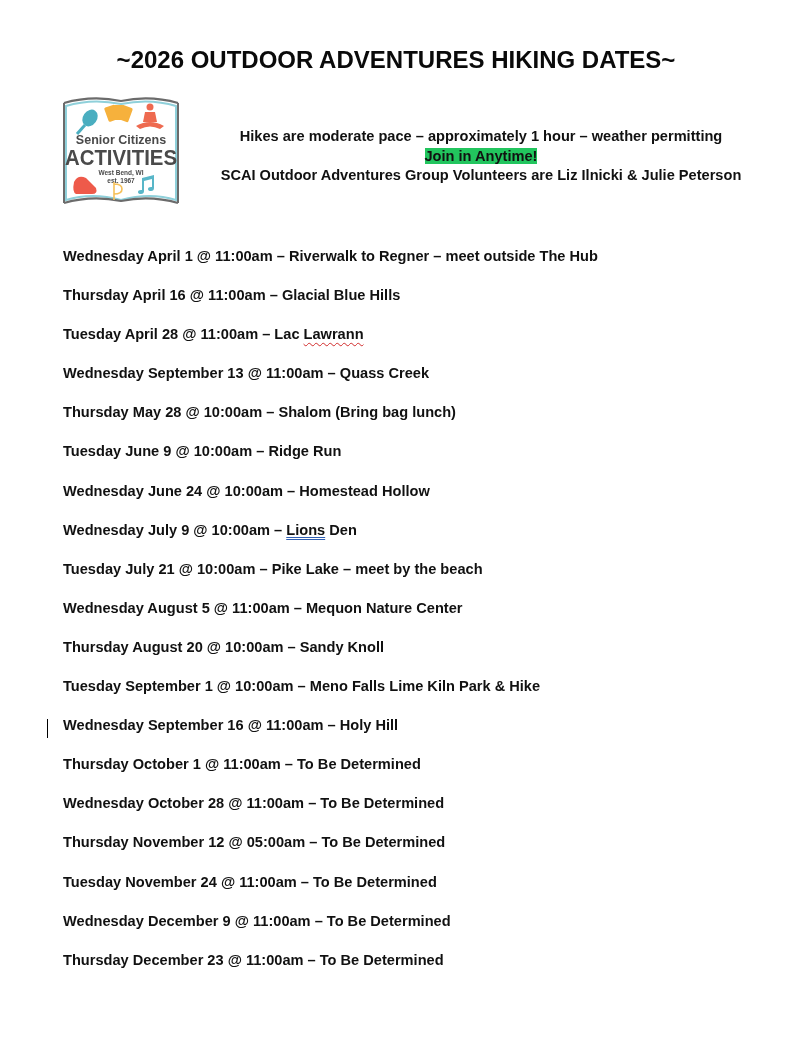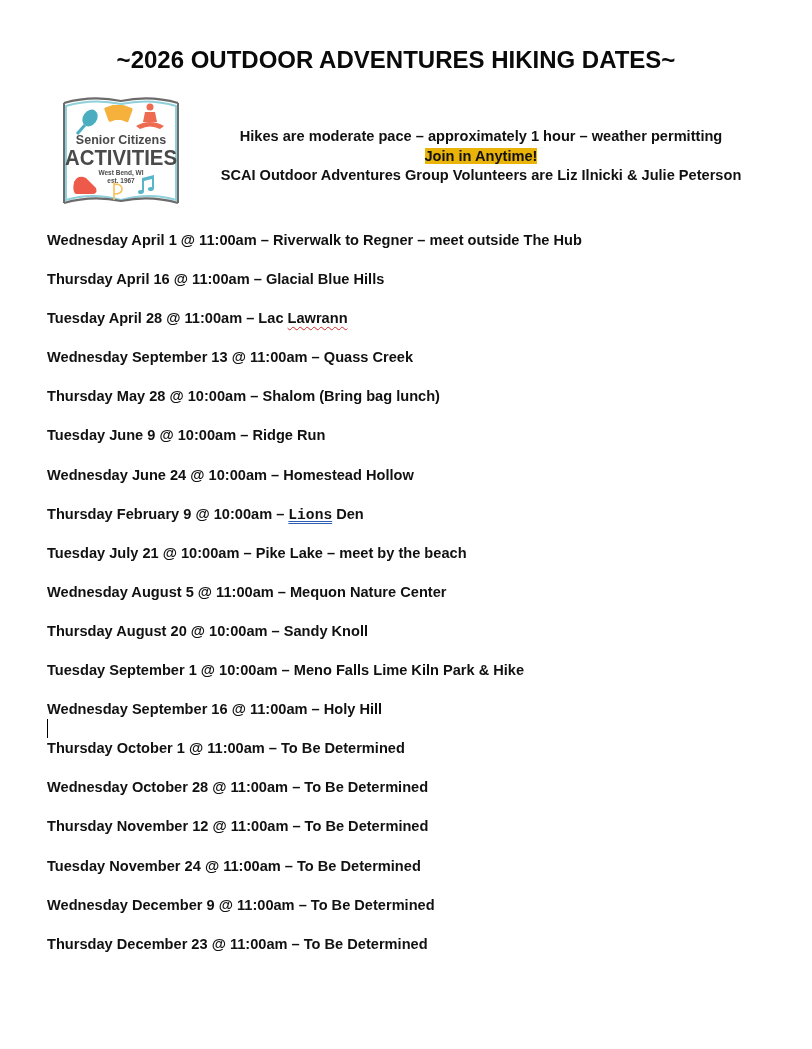--- a/index.html
+++ b/index.html
@@ -3,25 +3,25 @@
   <meta charset="utf-8">
   <style>
     html, body { margin: 0; padding: 0; background: #ffffff; }
     body { width: 812px; height: 1049px; position: relative; overflow: hidden;
            font-family: "Liberation Sans", "DejaVu Sans", sans-serif; color: #111111; }
     .title { position: absolute; left: 0; width: 792px; top: 46px; text-align: center;
              font-size: 24px; font-weight: bold; letter-spacing: 0px; color: #0a0a0a; }
     .logo { position: absolute; left: 62px; top: 96px; width: 118px; height: 112px; }
     .info { position: absolute; left: 210px; width: 542px; top: 94px; text-align: center;
             font-size: 14.6px; font-weight: bold; line-height: 19.6px; color: #111111; margin-top: 33px; }
-    .info .hl { background: #eab308; }
-    .hikes { position: absolute; left: 47px; top: 231px; margin: 0; padding: 0; list-style: none; }
+    .info .hl { background: #22c55e; }
+    .hikes { position: absolute; left: 47px; top: 231px; margin: 16px; padding: 0; list-style: none; }
     .hikes li { height: 39.1px; font-size: 14.6px; font-weight: bold; line-height: 19px; white-space: nowrap; }
     .sq { text-decoration: underline wavy #d12b2b; text-decoration-thickness: 1px; text-underline-offset: 3px; }
-    .dbl { text-decoration: underline double #2f5fb3; text-underline-offset: 2px; font-family: Liberation Mono, monospace; }
+    .dbl { text-decoration: underline double #2f5fb3; text-underline-offset: 2px; }
     .caret { position: absolute; left: 47px; top: 719px; width: 1px; height: 19px; background: #000; }
   </style>
 </head>
 <body>
 
 <div>
 
   <div class="title">~2026 OUTDOOR ADVENTURES HIKING DATES~</div>
 
   <svg class="logo" viewBox="0 0 118 112" xmlns="http://www.w3.org/2000/svg">
@@ -66,28 +66,28 @@
   </div>
 
   <ul class="hikes">
     <li><span>Wednesday April 1 @ 11:00am – Riverwalk to Regner – meet outside The Hub</span></li>
     <li><span>Thursday April 16 @ 11:00am – Glacial Blue Hills</span></li>
     <li><span>Tuesday April 28 @ 11:00am – Lac </span><span class="sq">Lawrann</span></li>
     <li><span>Wednesday September 13 @ 11:00am – Quass Creek</span></li>
     <li><span>Thursday May 28 @ 10:00am – Shalom (Bring bag lunch)</span></li>
     <li><span>Tuesday June 9 @ 10:00am – Ridge Run</span></li>
     <li><span>Wednesday June 24 @ 10:00am – Homestead Hollow</span></li>
-    <li><span>Thursday February 9 @ 10:00am – </span><span class="dbl">Lions</span><span> Den</span></li>
+    <li><span>Wednesday July 9 @ 10:00am – </span><span class="dbl">Lions</span><span> Den</span></li>
     <li><span>Tuesday July 21 @ 10:00am – Pike Lake – meet by the beach</span></li>
     <li><span>Wednesday August 5 @ 11:00am – Mequon Nature Center</span></li>
     <li><span>Thursday August 20 @ 10:00am – Sandy Knoll</span></li>
     <li><span>Tuesday September 1 @ 10:00am – Meno Falls Lime Kiln Park &amp; Hike</span></li>
     <li><span>Wednesday September 16 @ 11:00am – Holy Hill</span></li>
     <li><span>Thursday October 1 @ 11:00am – To Be Determined</span></li>
     <li><span>Wednesday October 28 @ 11:00am – To Be Determined</span></li>
-    <li><span>Thursday November 12 @ 11:00am – To Be Determined</span></li>
+    <li><span>Thursday November 12 @ 05:00am – To Be Determined</span></li>
     <li><span>Tuesday November 24 @ 11:00am – To Be Determined</span></li>
     <li><span>Wednesday December 9 @ 11:00am – To Be Determined</span></li>
     <li><span>Thursday December 23 @ 11:00am – To Be Determined</span></li>
   </ul>
 
   <div class="caret"></div>
 </div>
 
 </body></html>

